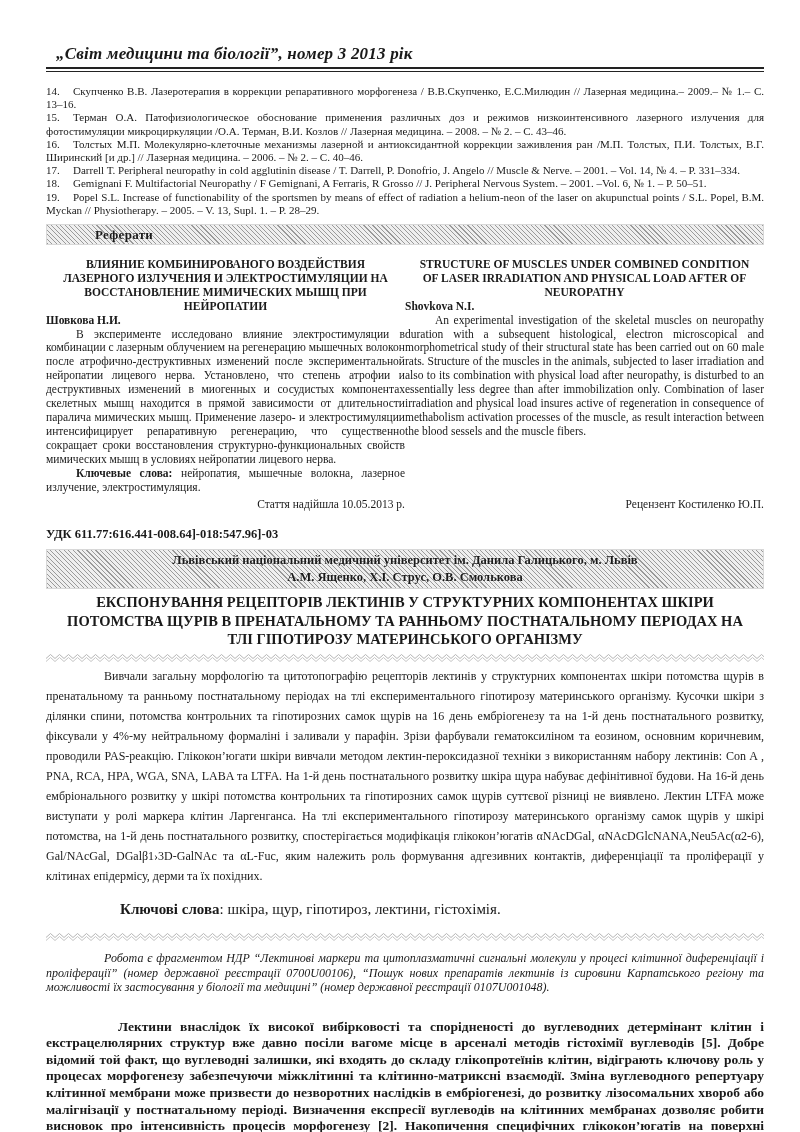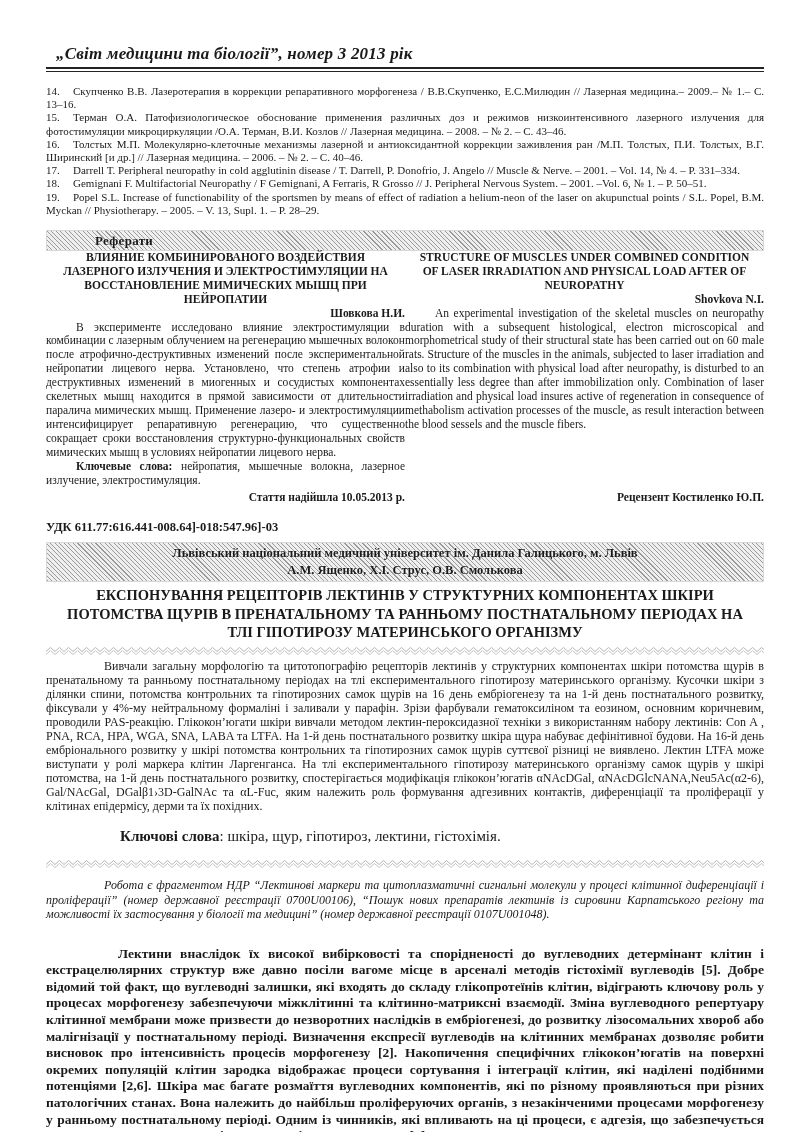--- a/index.html
+++ b/index.html
@@ -14,40 +14,40 @@
   .header-rule{border-top:2.5px solid #222;border-bottom:1px solid #222;height:2px;margin-top:3px;}
   
   .refs{margin-top:13px;}
   .ref{margin:0;font-size:11px;line-height:13.2px;text-align:justify;}
   .ref-num{display:inline-block;width:27px;}
   
   .hatch-bar{
     background:repeating-linear-gradient(45deg,#9a9a9a 0,#9a9a9a .8px,#efefef .8px,#efefef 3.2px);
     border:1px solid #d8d8d8;
   }
-  .referaty-bar{margin-top:13px;height:19px;display:flex;align-items:center;padding-left:48px;
+  .referaty-bar{margin-top:7px;height:19px;display:flex;align-items:center;padding-left:48px;
     font-size:13px;font-weight:bold;letter-spacing:.3px;}
   .authors-bar{margin-top:7px;padding:2px 0 3px 0;text-align:center;font-weight:bold;
     font-size:12.5px;line-height:16.5px;}
   .hatch-bar span, .hatch-bar div{text-shadow:0 0 2px #fff;}
   
-  .abstracts{display:flex;}
+  .abstracts{display:flex;margin-top:13px;}
   .abs-col{flex:1 1 0;display:flex;flex-direction:column;font-size:11.5px;line-height:13.9px;}
   .abs-title{font-weight:bold;text-align:center;padding:0 6px;}
-  .abs-author{font-weight:bold;text-align:right;}
+  .abs-author{font-weight:bold;text-align:left;}
   .abs-body{margin:0;text-align:justify;text-indent:30px;}
   .abs-kw{margin:0;text-align:justify;text-indent:30px;}
   .b{font-weight:bold;}
-  .abs-footer{margin-top:auto;text-align:right;padding-top:4px;font-weight:bold;}
+  .abs-footer{margin-top:auto;text-align:right;padding-top:4px;}
   
   .udc{margin-top:15px;font-size:12.5px;font-weight:bold;}
   .article-title{margin-top:4px;font-size:14.5px;font-weight:bold;text-align:center;
     line-height:18.5px;padding:0 14px;}
   .zigzag{display:block;margin-top:4px;}
-  .article-abstract{margin:4px 0 0 0;font-size:12px;line-height:14px;text-align:justify;text-indent:58px;}
+  .article-abstract{margin:4px 0 0 0;font-size:12px;line-height:20px;text-align:justify;text-indent:58px;}
   .article-kw{margin:16px;font-size:15px;line-height:14.3px;text-indent:58px;}
   .ndr{margin:10px 0 0 0;font-size:12px;font-style:italic;line-height:14.5px;text-align:justify;text-indent:58px;}
   .body-par{margin:8px 0 0 0;font-size:13.5px;line-height:16.6px;text-align:justify;text-indent:72px;}
   .body-par.first{margin-top:24px;font-weight:bold;}
 </style>
 </head>
 <body>
 
 <div class="page">
 

